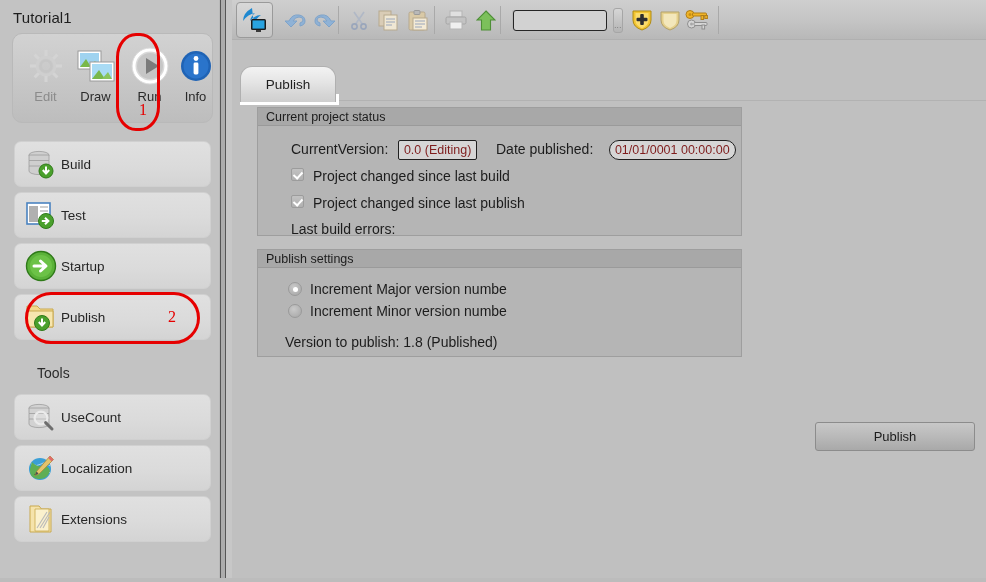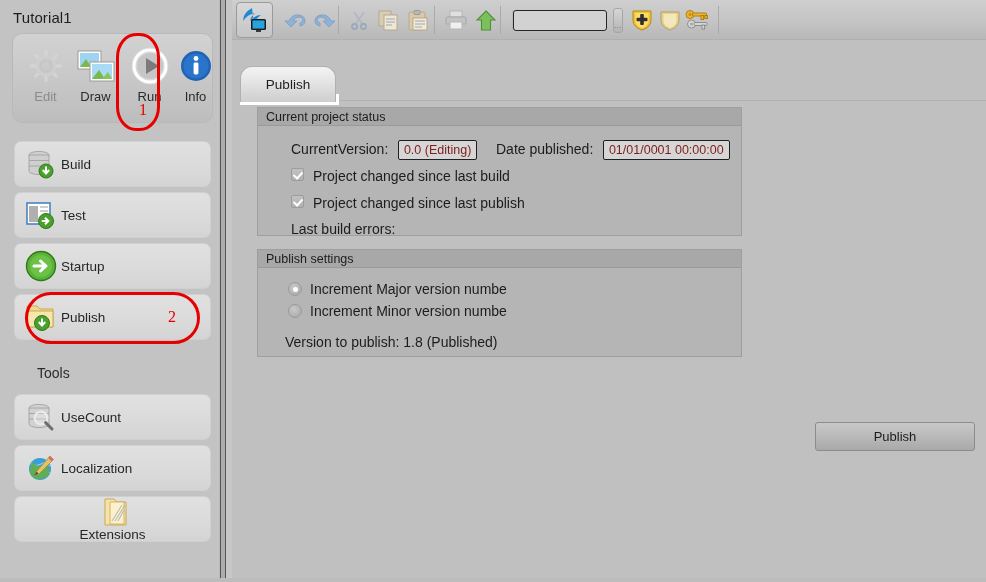--- a/index.html
+++ b/index.html
@@ -362,21 +362,21 @@
         <path d="M6 9 q4 5 10 4 t8 5 q-3 9 -12 8 T4 16 Z" fill="#5fae55"></path>
         <path d="M8 22 q4 -6 9 -6" stroke="#3f8c3a" stroke-width="1" fill="none"></path>
         <path d="M24 3 L27.5 6.5 L13 21 L9 22.5 L10.5 18.5 Z" fill="#e2c36c" stroke="#a98b3c" stroke-width="0.8"></path>
         <path d="M24 3 L27.5 6.5 L25.6 8.4 L22.1 4.9 Z" fill="#e06a6a"></path>
         <path d="M9 22.5 L10.5 18.5 L12.5 20.5 Z" fill="#4d4d4d"></path>
       </svg>
     </span>
     <span class="nav-lbl">Localization</span>
   </div>
 
-  <div class="nav-btn" style="top:496px;flex-direction:column;">
+  <div class="nav-btn" style="top:496px;">
     <span class="nav-ico">
       <svg width="28" height="30" viewBox="0 0 28 30">
         <path d="M3 2 h9 l2.5 3 H24 v23 h-21 z" fill="#f5e3ab" stroke="#c9a94e"></path>
         <path d="M8 5 h14 v22 h-14 z" fill="#fbf1cd" stroke="#c9a94e" stroke-width="0.8"></path>
         <g stroke="#b9b9b9" stroke-width="1.1">
           <line x1="10" y1="24" x2="20" y2="8"></line>
           <line x1="13" y1="24" x2="23" y2="8"></line>
           <line x1="16" y1="24" x2="22" y2="13"></line>
         </g>
       </svg>
@@ -533,21 +533,21 @@
   <div class="group" style="left:25px; top:67px; width:485px; height:129px;">
     <div class="group-header">Current project status</div>
 
     <div style="position:absolute; left:33px; top:32px;">
       <span class="fld-label">CurrentVersion:</span>
       <span class="fld-box" style="margin-left:6px;">0.0 (Editing)</span>
     </div>
 
     <div style="position:absolute; left:238px; top:32px;">
       <span class="fld-label">Date published:</span>
-      <span class="fld-box" style="margin-left:6px;">01/01/0001 00:00:00</span>
+      <span class="fld-box" style="margin-left:12px;border-radius:10px;">01/01/0001 00:00:00</span>
     </div>
 
     <div class="chk-row" style="left:33px; top:60px;">
       <span class="chk checked"></span>
       <span class="fld-label">Project changed since last build</span>
     </div>
 
     <div class="chk-row" style="left:33px; top:87px;">
       <span class="chk checked"></span>
       <span class="fld-label">Project changed since last publish</span>

